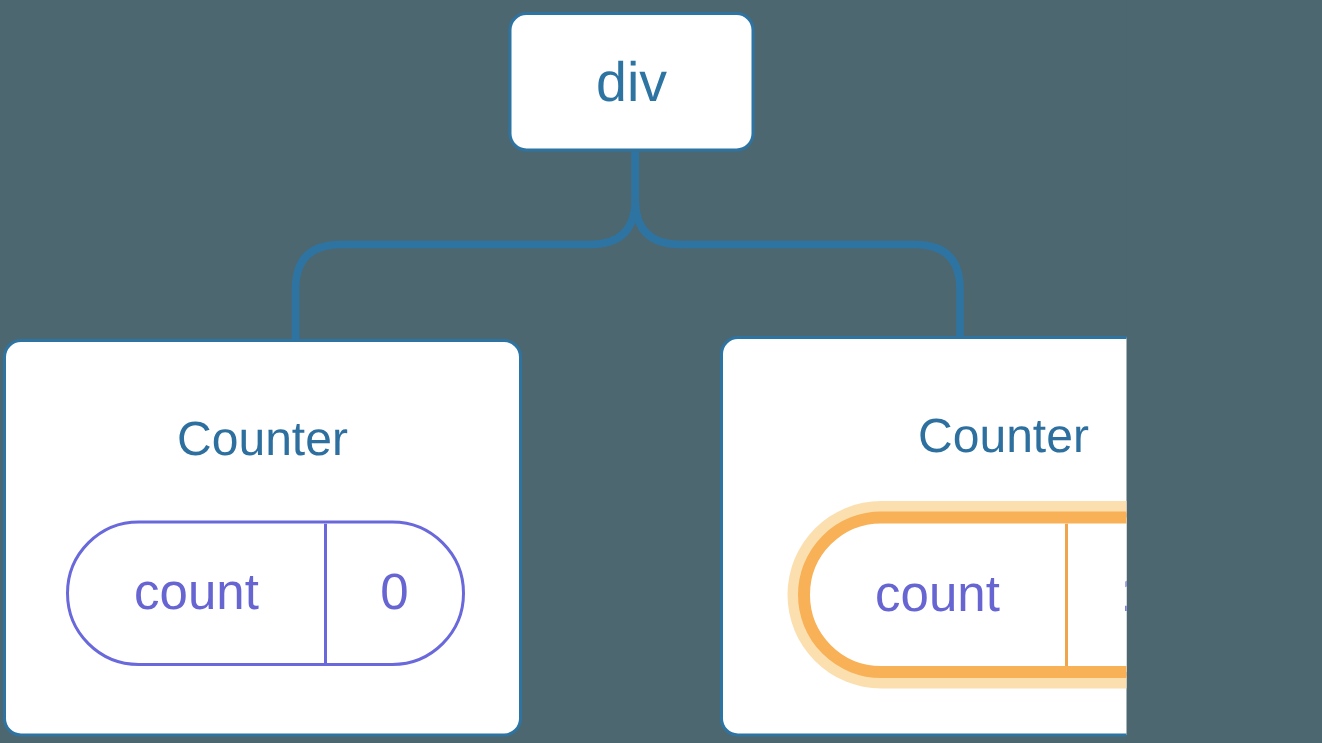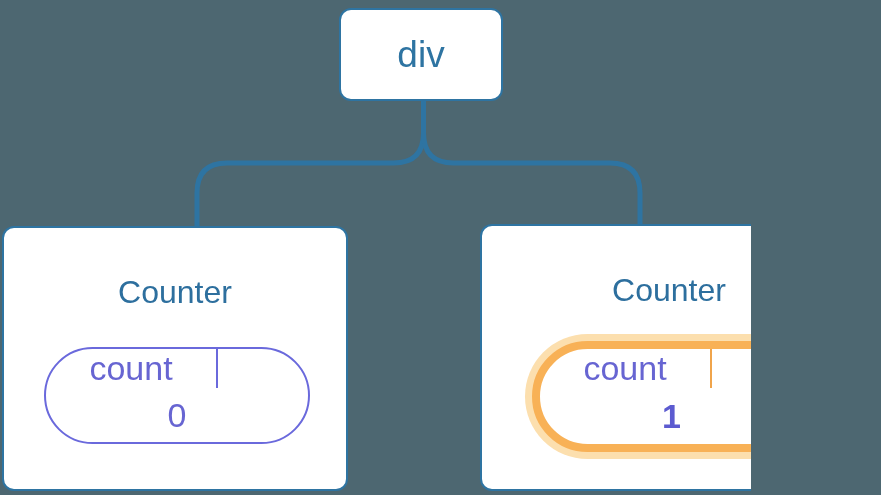--- a/index.html
+++ b/index.html
@@ -56,21 +56,20 @@
     color: #2d6f9e;
   }
   
   .pill {
     position: absolute;
     box-sizing: border-box;
     display: flex;
     background: #ffffff;
     border-radius: 999px;
     overflow: hidden;
-    flex-direction: column;
   }
   .pill .seg {
     display: flex;
     align-items: center;
     justify-content: center;
     font-size: 34px;
     color: #6765d2;
   }
   .pill .seg.key { width: 170px; flex: none; }
   .pill .seg.val { flex: 1; }

